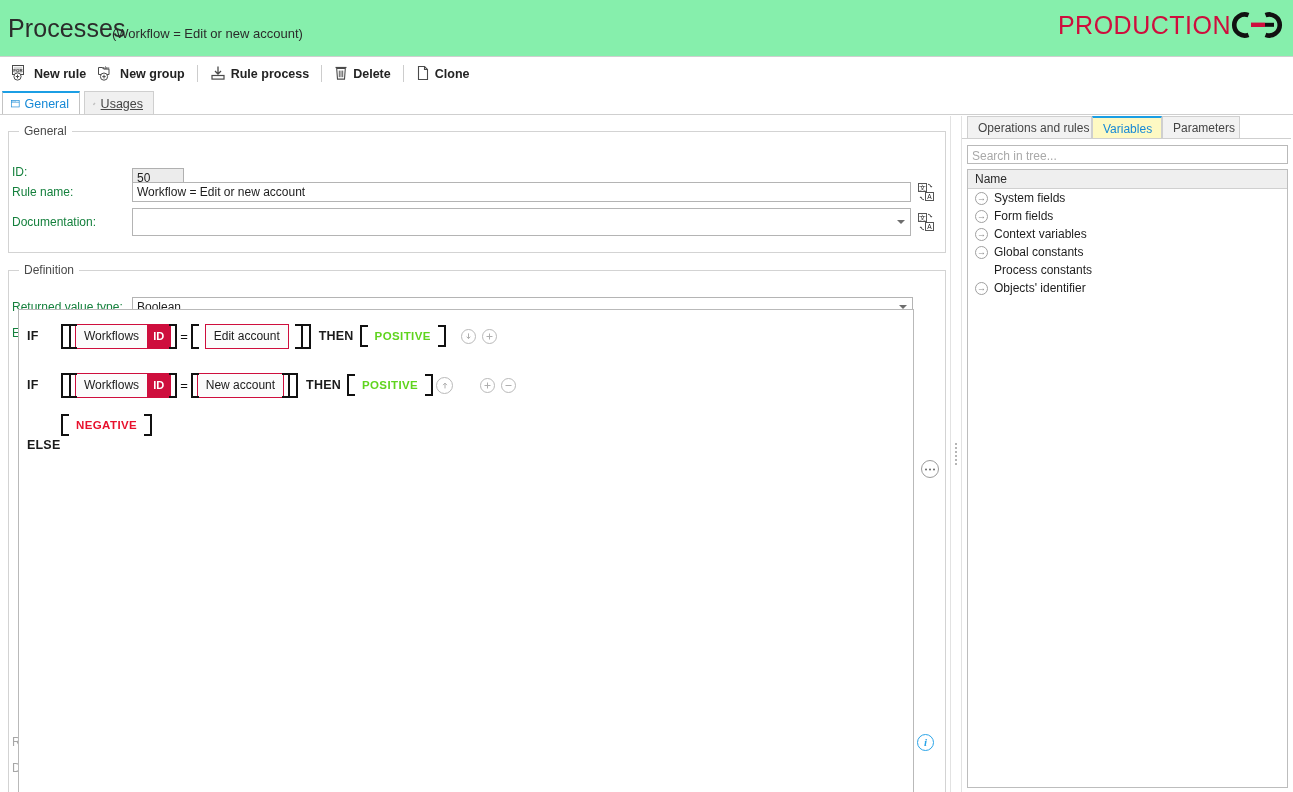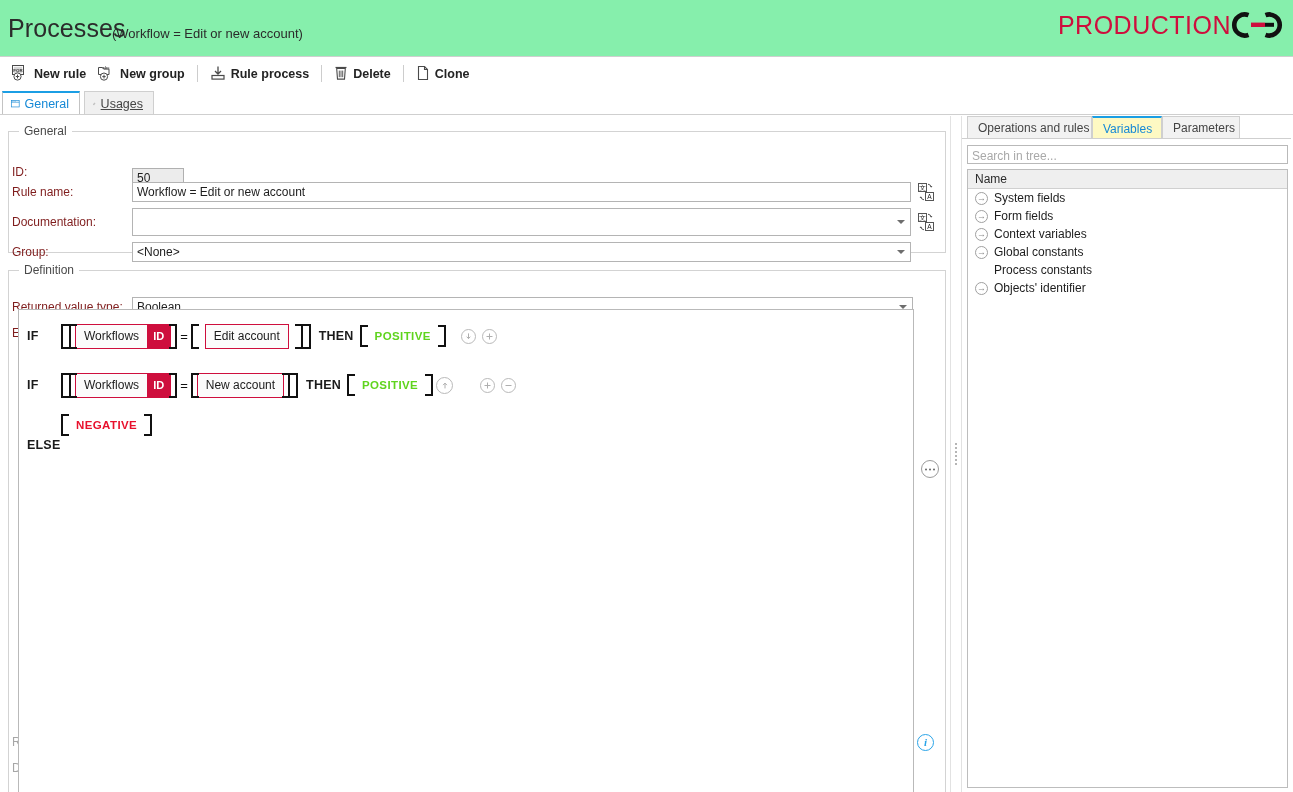--- a/index.html
+++ b/index.html
@@ -86,21 +86,21 @@
   }
   fieldset.group > legend {
     margin-left: 10px; padding: 0 5px;
     font-size: 12px; color: #4a4a4a;
   }
 
   #grp-general { left: 8px; top: 8px; width: 938px; height: 129px; }
   #grp-definition { left: 8px; top: 147px; width: 938px; height: 610px; }
 
   .frow { position: absolute; display: flex; align-items: center; }
-  .flabel { font-size: 12px; color: #7f1d1d; }
+  .flabel { font-size: 12px; color: #15803d; }
   .flabel.disabled { color: #a6a6a6; }
 
   input.tb, .combo {
     height: 20px; font-size: 12px; font-family: "Liberation Sans", sans-serif;
     border: 1px solid #b4b4b4; background: #fff; color: #1d1d1d;
     padding: 0 4px; outline: none;
   }
   input.tb.readonly { background: #ececec; border-color: #b0b0b0; margin-top: 12px; }
   .combo {
     position: relative; display: flex; align-items: center;
@@ -392,27 +392,20 @@
             <path d="M10 1.2q3 0.3 3 3" fill="none" stroke="#555" stroke-width="1"></path>
             <path d="M13.4 4.6l-1 -1.6 2 0z" fill="#555"></path>
             <rect x="7.5" y="9.5" width="8" height="8" fill="#fff" stroke="#555"></rect>
             <text x="11.5" y="16.2" font-size="6.6" text-anchor="middle" fill="#222" font-family="Liberation Sans, sans-serif">A</text>
             <path d="M6 16.8q-3 -0.3 -3 -3" fill="none" stroke="#555" stroke-width="1"></path>
             <path d="M2.6 13.4l1 1.6 -2 0z" fill="#555"></path>
           </svg>
         </span>
       </div>
 
-      <div class="frow" style="left:3px; top:104px;">
-        <span class="flabel" style="width:120px;">Group:</span>
-        <div class="combo" style="width:779px;">
-          <span class="ctext">&lt;None&gt;</span>
-          <span class="arrow"></span>
-        </div>
-      </div>
     </fieldset>
 
     <fieldset class="group" id="grp-definition">
       <legend>Definition</legend>
 
       <div class="frow" style="left:3px; top:20px;">
         <span class="flabel" style="width:120px;">Returned value type:</span>
         <div class="combo" style="width:781px;">
           <span class="ctext">Boolean</span>
           <span class="arrow"></span>

